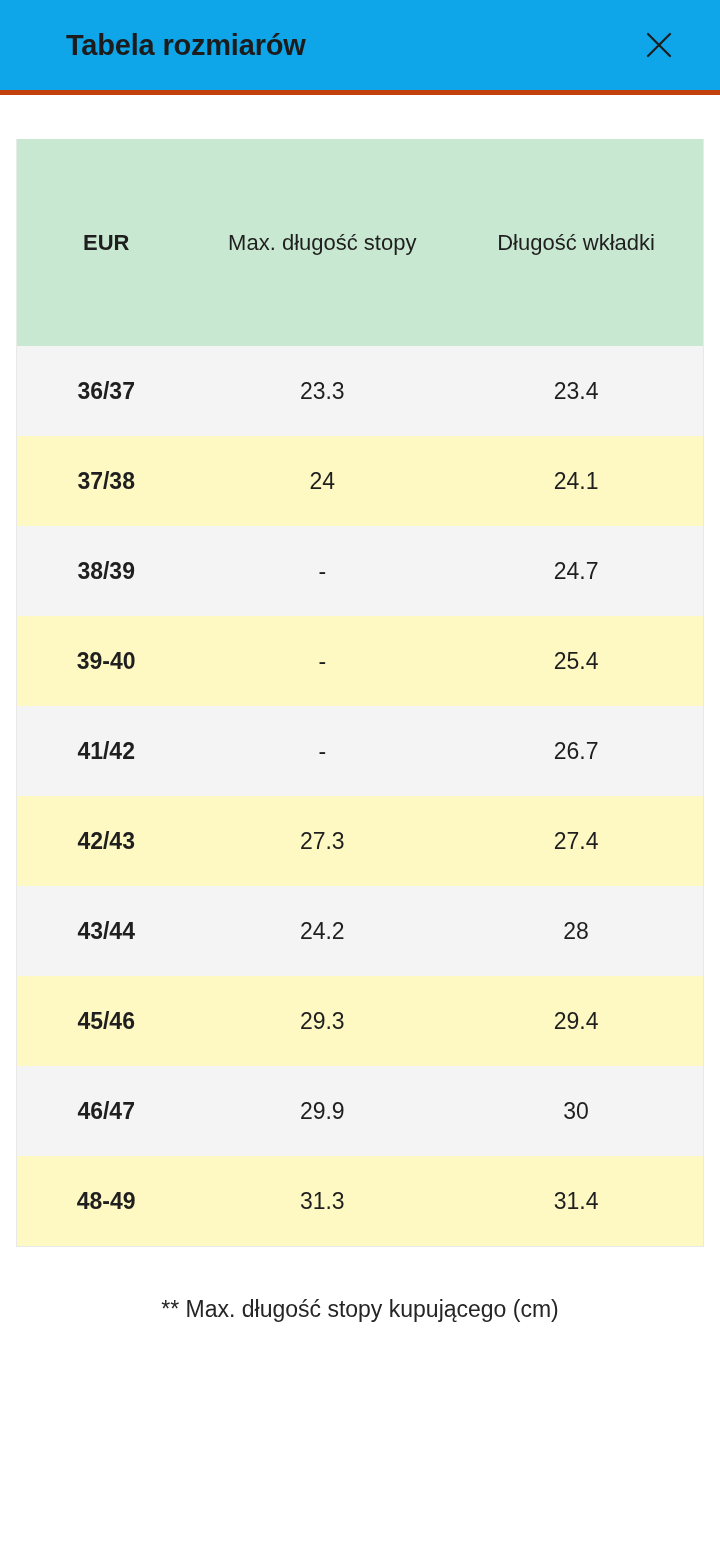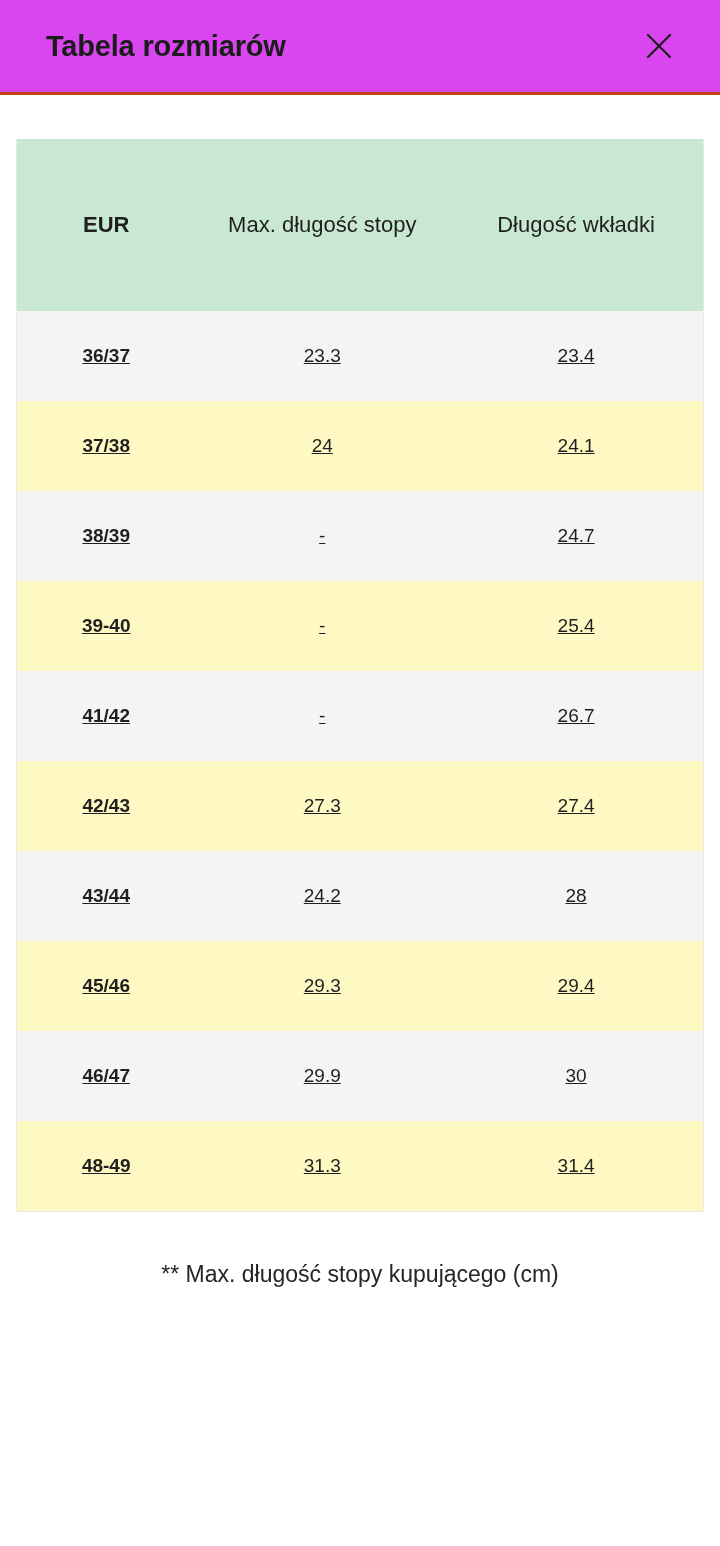--- a/index.html
+++ b/index.html
@@ -26,23 +26,23 @@
   }
 
   
   .modal-header {
     height: 95px;
     flex: 0 0 95px;
     box-sizing: border-box;
     display: flex;
     align-items: center;
     justify-content: space-between;
-    padding: 0 34px 0 46px;
-    border-bottom: 3px solid #c2410c;
-    background: #d946ef;
+    padding: 0 34px 0 66px;
+    border-bottom: 5px solid #c2410c;
+    background: #0ea5e9;
   }
   .modal-title {
     font-size: 29px;
     font-weight: 700;
     letter-spacing: -0.2px;
     color: #1c1c1c;
     line-height: 1;
     margin: 0;
   }
   .close-button {
@@ -82,45 +82,44 @@
     width: 100%;
     border-collapse: collapse;
     table-layout: fixed;
   }
   table.size-table col.c1 { width: 26%; }
   table.size-table col.c2 { width: 37%; }
   table.size-table col.c3 { width: 37%; }
 
   table.size-table thead th {
     background: #c9e8d1;
-    height: 172px;
+    height: 207px;
     font-size: 22px;
     font-weight: 400;
     color: #1f1f1f;
     text-align: center;
     vertical-align: middle;
     padding: 0 4px;
     border: none;
     white-space: nowrap;
   }
   table.size-table thead th.eur-head {
     font-weight: 700;
     font-size: 22px;
   }
 
   table.size-table tbody td {
     height: 90px;
-    font-size: 19px;
+    font-size: 23px;
     text-align: center;
     vertical-align: middle;
     color: #1f1f1f;
     font-weight: 400;
     padding: 0 4px;
     border: none;
-    text-decoration: underline;
   }
   table.size-table tbody td.size-cell {
     font-weight: 700;
   }
   table.size-table tbody tr.odd td {
     background: #f4f4f4;
   }
   table.size-table tbody tr.even td {
     background: #fef9c3;
   }

